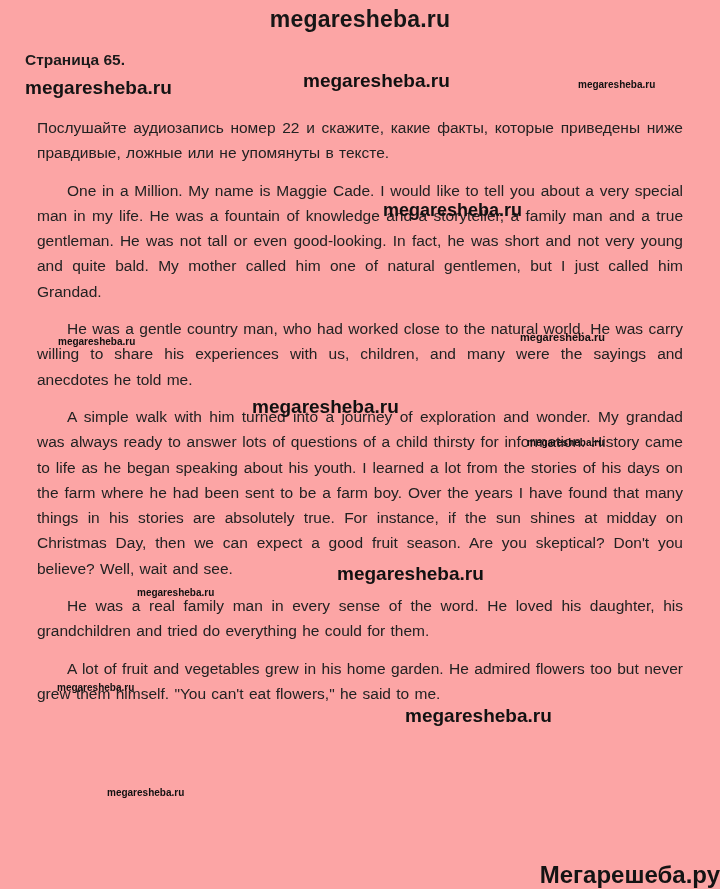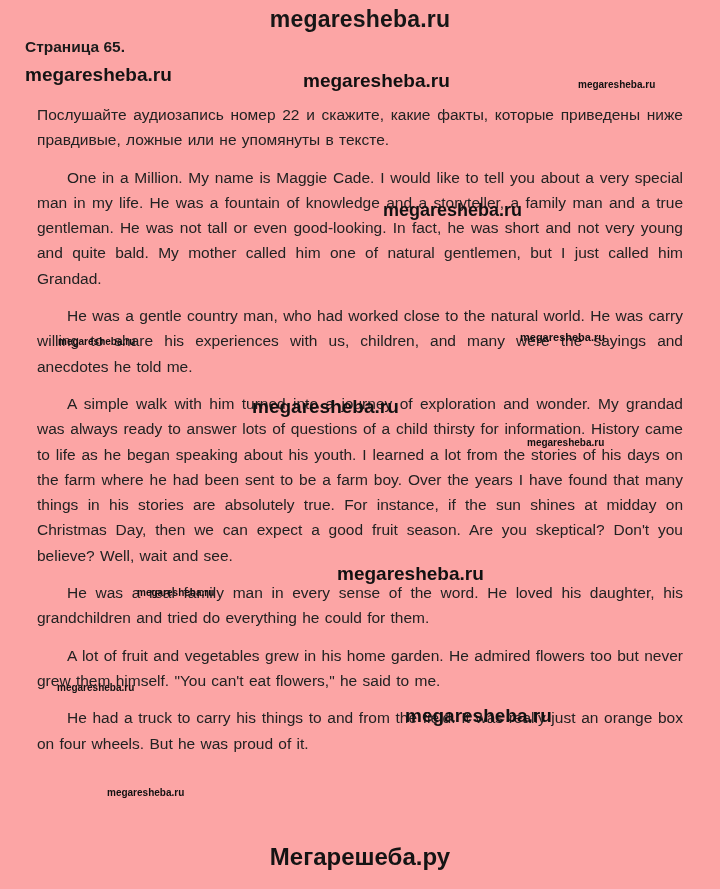--- a/index.html
+++ b/index.html
@@ -17,21 +17,21 @@
   .top-title {
     padding-top:5px;
     text-align:center;
     font-size:23px;
     font-weight:bold;
     line-height:28px;
     letter-spacing:0.2px;
     color:#161616;
   }
 
-  .header { padding:0 25px; }
+  .header { margin-top:13px; padding:0 25px; }
   .h-bold   { font-size:15.5px; font-weight:bold; line-height:27px; color:#1b1b1b; }
   .h-reg    { font-size:15.5px; font-weight:normal; line-height:26px; color:#333333; }
   .h-site   { font-size:19px; font-weight:bold; line-height:30px; color:#141414; }
   .h-ex     { font-size:15.5px; font-weight:bold; line-height:24px; color:#1b1b1b; }
 
   .body-text {
     padding:0 25px;
     font-size:15.5px;
     line-height:25.3px;
     text-align:justify;
@@ -56,22 +56,22 @@
   .wm-g { left:527px; top:437px; font-size:10px; }
   .wm-h { left:337px; top:563px; font-size:19px; }
   .wm-i { left:137px; top:587px; font-size:10px; }
   .wm-j { left:57px;  top:682px; font-size:10px; }
   .wm-k { left:405px; top:705px; font-size:19px; }
   .wm-l { left:107px; top:787px; font-size:10px; }
 
   .bottom-title {
     position:absolute;
     left:0; right:0;
-    top:843px;
-    text-align:center;
+    top:861px;
+    text-align:right;
     font-size:24px;
     font-weight:bold;
     color:#141414;
   }
 </style>
 </head>
 <body>
 
 <div class="page">
 
@@ -82,21 +82,20 @@
     <div class="h-site">megaresheba.ru</div>
   </div>
 
   <div class="body-text">
     <p class="no-indent">Послушайте аудиозапись номер 22 и скажите, какие факты, которые приведены ниже правдивые, ложные или не упомянуты в тексте.</p>
     <p>One in a Million. My name is Maggie Cade. I would like to tell you about a very special man in my life. He was a fountain of knowledge and a storyteller, a family man and a true gentleman. He was not tall or even good-looking. In fact, he was short and not very young and quite bald. My mother called him one of natural gentlemen, but I just called him Grandad.</p>
     <p>He was a gentle country man, who had worked close to the natural world. He was carry willing to share his experiences with us, children, and many were the sayings and anecdotes he told me.</p>
     <p>A simple walk with him turned into a journey of exploration and wonder. My grandad was always ready to answer lots of questions of a child thirsty for information. History came to life as he began speaking about his youth. I learned a lot from the stories of his days on the farm where he had been sent to be a farm boy. Over the years I have found that many things in his stories are absolutely true. For instance, if the sun shines at midday on Christmas Day, then we can expect a good fruit season. Are you skeptical? Don't you believe? Well, wait and see.</p>
     <p>He was a real family man in every sense of the word. He loved his daughter, his grandchildren and tried do everything he could for them.</p>
     <p>A lot of fruit and vegetables grew in his home garden. He admired flowers too but never grew them himself. "You can't eat flowers," he said to me.</p>
-    <p>He had a truck to carry his things to and from the field. It was really just an orange box on four wheels. But he was proud of it.</p>
   </div>
 
   <div class="wm wm-a">megaresheba.ru</div>
   <div class="wm wm-b">megaresheba.ru</div>
   <div class="wm wm-c">megaresheba.ru</div>
   <div class="wm wm-d">megaresheba.ru</div>
   <div class="wm wm-e">megaresheba.ru</div>
   <div class="wm wm-f">megaresheba.ru</div>
   <div class="wm wm-g">megaresheba.ru</div>
   <div class="wm wm-h">megaresheba.ru</div>

